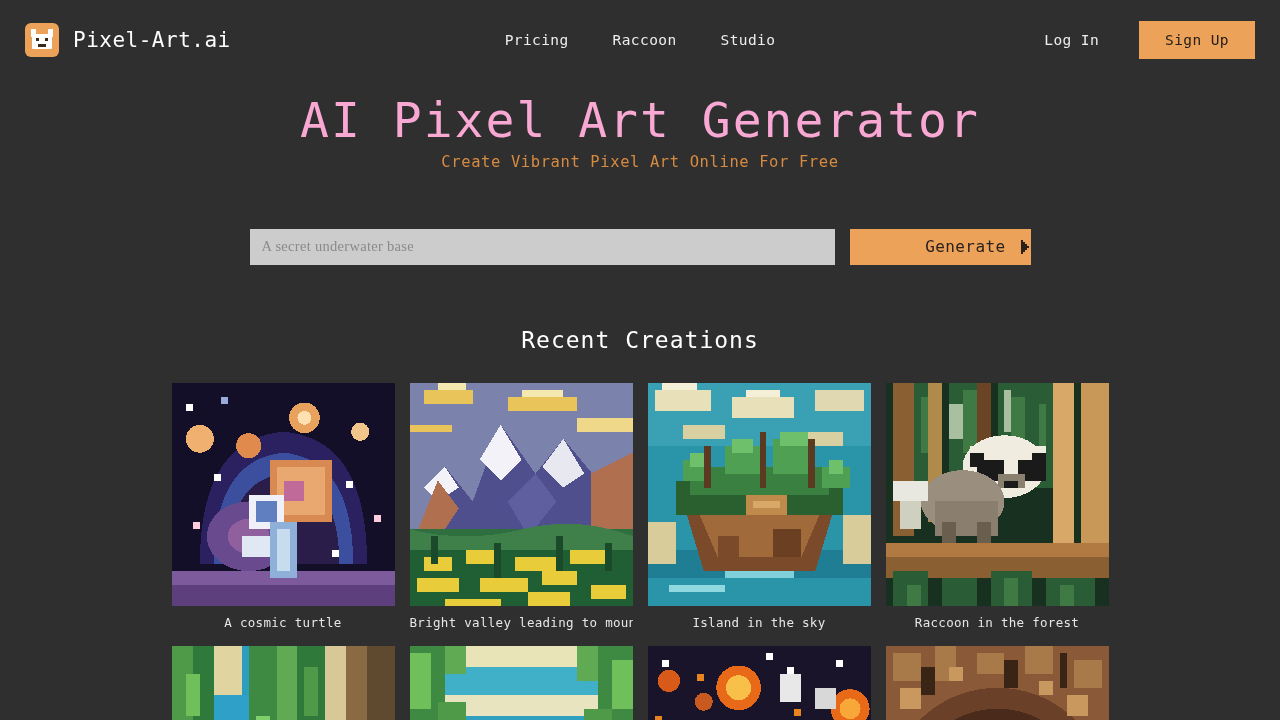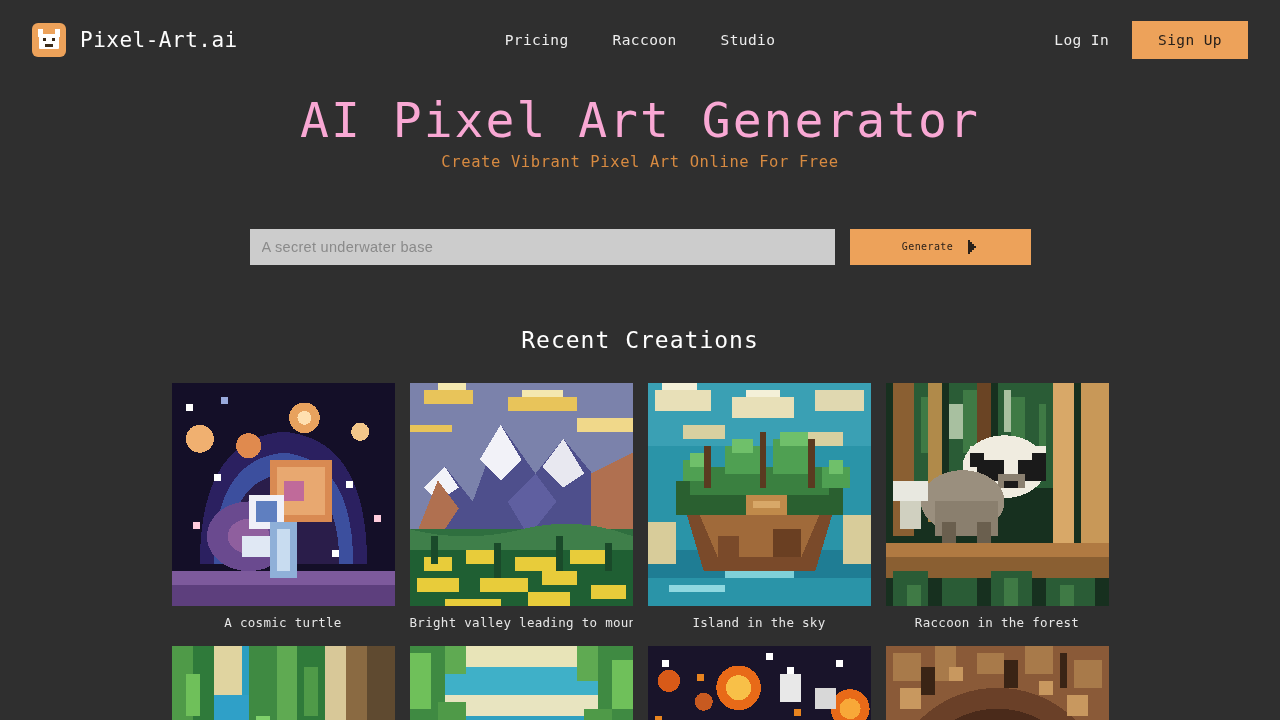--- a/index.html
+++ b/index.html
@@ -16,21 +16,21 @@
     color: #ffffff;
     -webkit-font-smoothing: none;
     position: relative;
   }
 
   
   .header {
     height: 80px;
     display: flex;
     align-items: center;
-    padding: 0 32px;
+    padding: 0 25px;
     position: relative;
   }
 
   .brand {
     display: flex;
     align-items: center;
     gap: 14px;
   }
 
   .logo-mark {
@@ -96,21 +96,21 @@
     color: #ededed;
     letter-spacing: 0.4px;
     cursor: pointer;
     white-space: nowrap;
   }
 
   .header-right {
     margin-left: auto;
     display: flex;
     align-items: center;
-    gap: 23px;
+    gap: 40px;
   }
   .login-link {
     font-size: 14.5px;
     color: #ededed;
     letter-spacing: 0.4px;
     cursor: pointer;
   }
   .signup-btn {
     background: #eda25a;
     color: #27201a;
@@ -148,42 +148,42 @@
     align-items: stretch;
     gap: 15px;
     margin-top: 58px;
   }
   .prompt-input {
     width: 585px;
     height: 36px;
     background: #cccccc;
     border: none;
     outline: none;
-    font-family: Liberation Sans, sans-serif;
+    font-family: Liberation Serif, serif;
     font-size: 14.5px;
     color: #2c2c2c;
     padding: 16px 12px;
     letter-spacing: 0.3px;
   }
   .prompt-input::placeholder {
     color: #8a8a8a;
   }
   .generate-btn {
     width: 181px;
     height: 36px;
     background: #eda25a;
     border: none;
     cursor: pointer;
     font-family: inherit;
-    font-size: 10px;
+    font-size: 16px;
     color: #2a211a;
     letter-spacing: 0.4px;
     display: flex;
     align-items: center;
-    justify-content: center;
+    justify-content: flex-end;
     gap: 14px;
   }
   .arrow-icon {
     width: 11px;
     height: 14px;
     flex: none;
   }
 
   
   .gallery-section {

